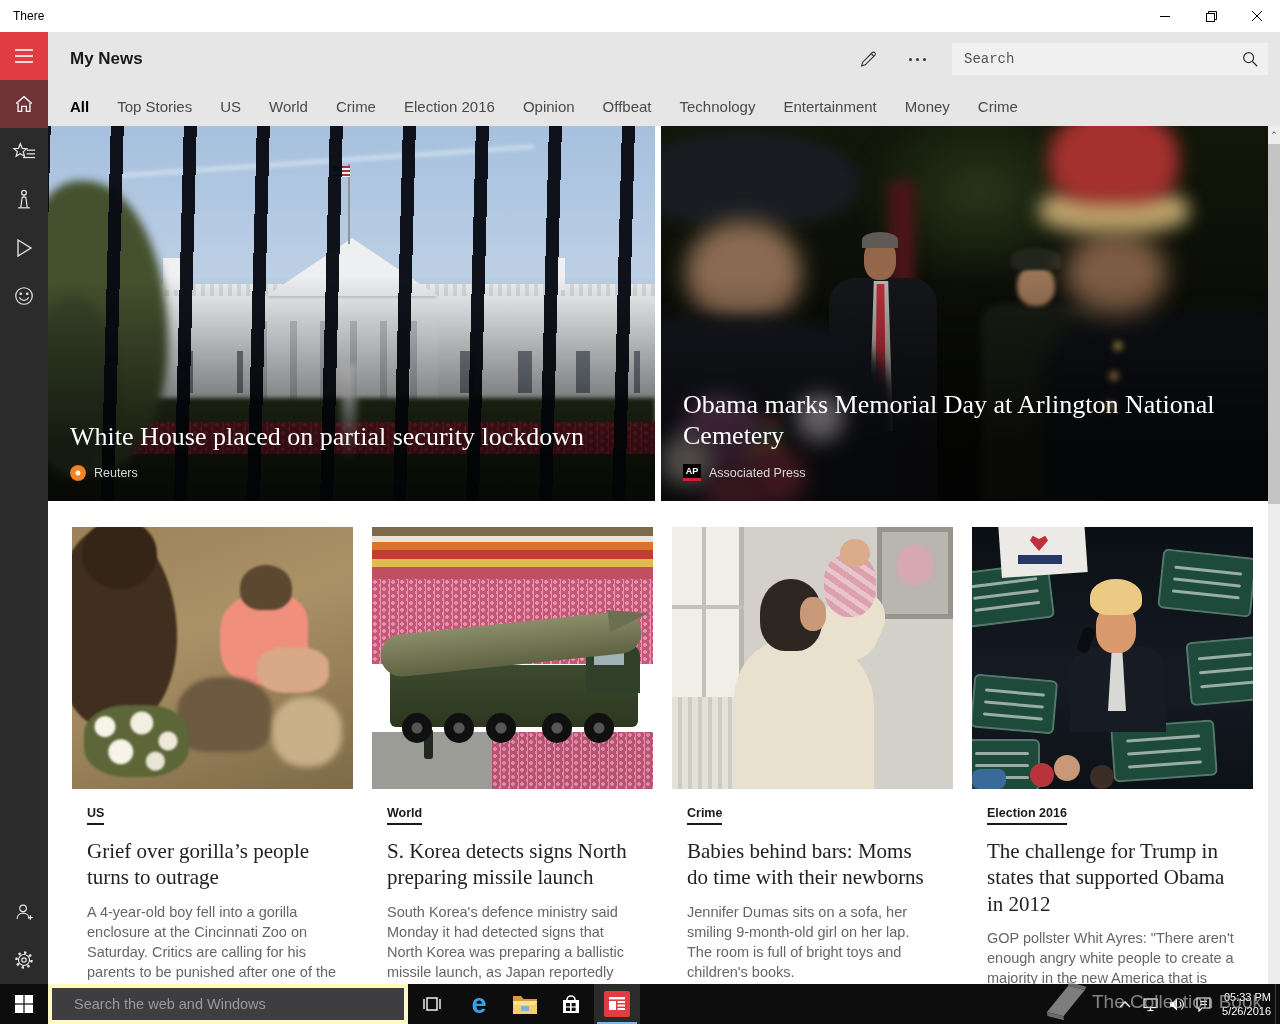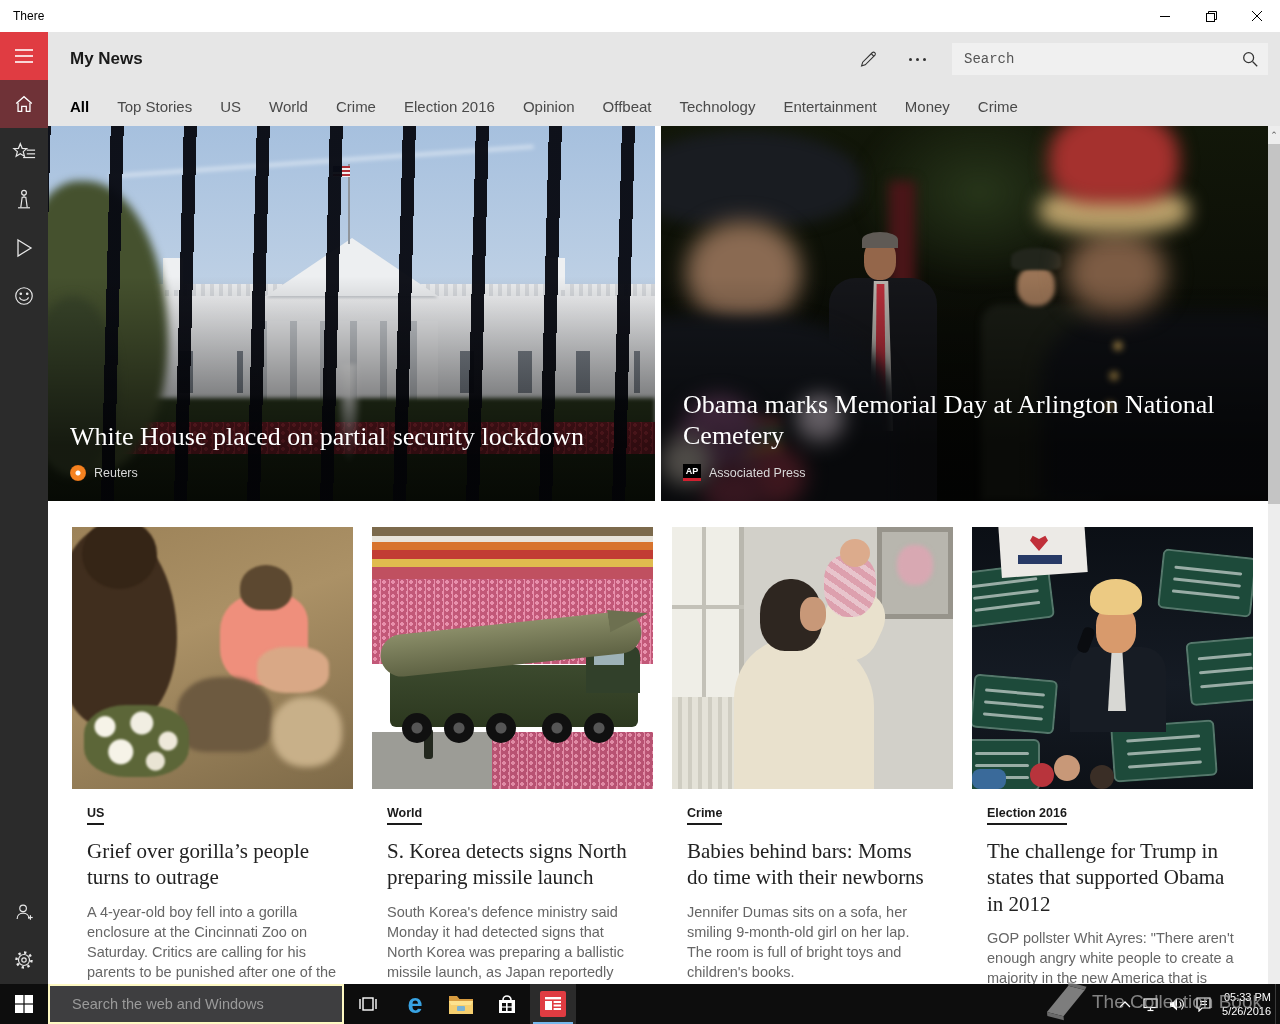--- a/index.html
+++ b/index.html
@@ -160,21 +160,21 @@
   .c4-head { position:absolute; border-radius:50%; }
 
   
   .scrollbar { position:absolute; right:0; top:0; width:12px; height:858px; background:rgba(234,234,234,.85); }
   .scroll-up { position:absolute; top:3px; left:1px; width:10px; height:12px; color:#555; font-size:9px; line-height:12px; text-align:center; }
   .scroll-thumb { position:absolute; top:18px; left:0; width:12px; height:360px; background:#c4c4c4; }
 
   
   .taskbar { position:absolute; left:0; bottom:0; width:1280px; height:40px; background:#0d0d0d; display:flex; align-items:stretch; }
   .tb-btn { width:48px; display:flex; align-items:center; justify-content:center; }
-  .tb-search { position:relative; width:296px; background:#3e3e40; border:2px solid #fef9c3; display:flex; align-items:center; }
+  .tb-search { position:relative; width:360px; background:#3e3e40; border:4px solid #fef9c3; display:flex; align-items:center; }
   .tb-search input { width:100%; background:transparent; border:none; outline:none; color:#b8b8b8; font-size:14.5px; padding-left:22px; font-family:"Liberation Sans",sans-serif; }
   .tb-search input::placeholder { color:#9a9a9a; opacity:1; }
   .tb-app { width:46px; display:flex; align-items:center; justify-content:center; position:relative; }
   .tb-app.active { background:#2b2b2b; }
   .tb-app.active:after { content:""; position:absolute; left:3px; right:3px; bottom:0; height:2px; background:#76b9ed; }
   .edge-e { color:#38a3e3; font-size:27px; font-weight:bold; font-family:"Liberation Sans",sans-serif; line-height:1; }
   .news-tile { width:26px; height:26px; background:#e03c42; border-radius:2px; display:flex; align-items:center; justify-content:center; }
   .tray { margin-left:auto; display:flex; align-items:center; }
   .tray-icon { width:26px; height:40px; display:flex; align-items:center; justify-content:center; }
   .clock { text-align:right; color:#fff; font-size:11px; line-height:1.3; margin:0 4px 0 6px; }

